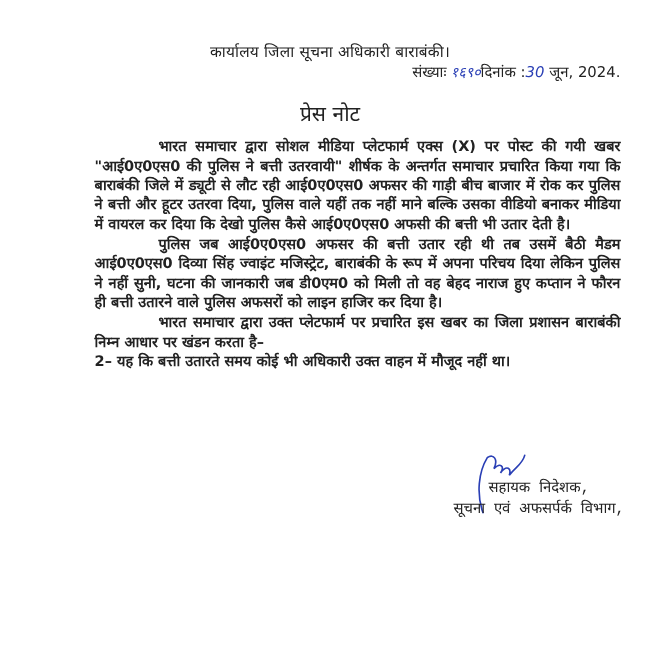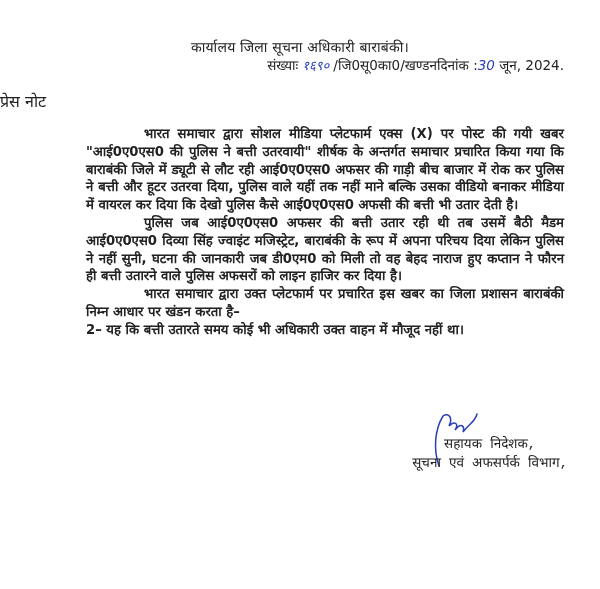--- a/index.html
+++ b/index.html
@@ -14,22 +14,22 @@
     font-size: 14px; letter-spacing: 0.2px;
   }
   .refline {
     position: absolute; top: 52px; left: 86px; width: 478px; font-size: 13.5px;
     display: flex; justify-content: flex-end; align-items: baseline;
   }
   .refline .ref { display: flex; align-items: baseline; gap: 4px; }
   .handwritten { color: #2a3fb5; font-style: italic; font-size: 13px; }
   .handdate { color: #2a3fb5; font-style: italic; }
   .title {
-    position: absolute; top: 86px; left: 0; width: 600px; 
-    font-size: 16px;
+    position: absolute; top: 86px; left: 0; width: 600px; text-align: center;
+    font-size: 19px;
   }
   .body {
     position: absolute; top: 121px; left: 86px; width: 478px;
     font-size: 13.2px; line-height: 17.8px; text-align: justify;
   }
   .body p { margin: 0; font-weight: bold; }
   .indent { text-indent: 58px; }
   .sig {
     position: absolute; top: 431px; left: 400px; width: 180px; text-align: center;
     font-size: 13.5px; line-height: 19px; font-family: Liberation Mono, monospace;
@@ -43,21 +43,20 @@
 <body>
 
 <div class="page">
 
   <div class="office">कार्यालय जिला सूचना अधिकारी बाराबंकी।</div>
 
   <div class="refline">
     <div class="ref">
       <span>संख्याः</span>
       <span class="handwritten">१६९०</span>
-      <span>/जि0सू0का0/खण्डन</span>
     </div>
     <div>
       <span>दिनांक :</span><span class="handdate">30</span><span> जून, 2024.</span>
     </div>
   </div>
 
   <div class="title">प्रेस नोट</div>
 
   <div class="body">
     <p class="indent">भारत समाचार द्वारा सोशल मीडिया प्लेटफार्म एक्स (X) पर पोस्ट की गयी खबर "आई0ए0एस0 की पुलिस ने बत्ती उतरवायी" शीर्षक के अन्तर्गत समाचार प्रचारित किया गया कि बाराबंकी जिले में ड्यूटी से लौट रही आई0ए0एस0 अफसर की गाड़ी बीच बाजार में रोक कर पुलिस ने बत्ती और हूटर उतरवा दिया, पुलिस वाले यहीं तक नहीं माने बल्कि उसका वीडियो बनाकर मीडिया में वायरल कर दिया कि देखो पुलिस कैसे आई0ए0एस0 अफसी की बत्ती भी उतार देती है।</p>

